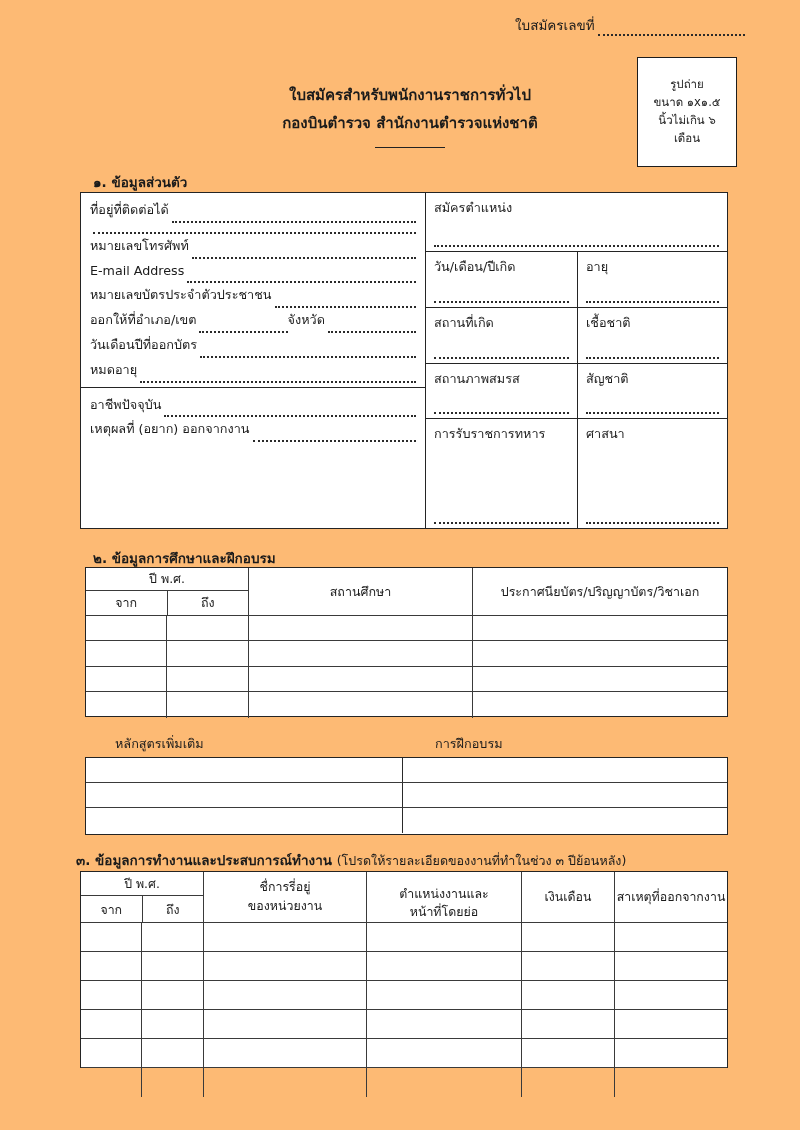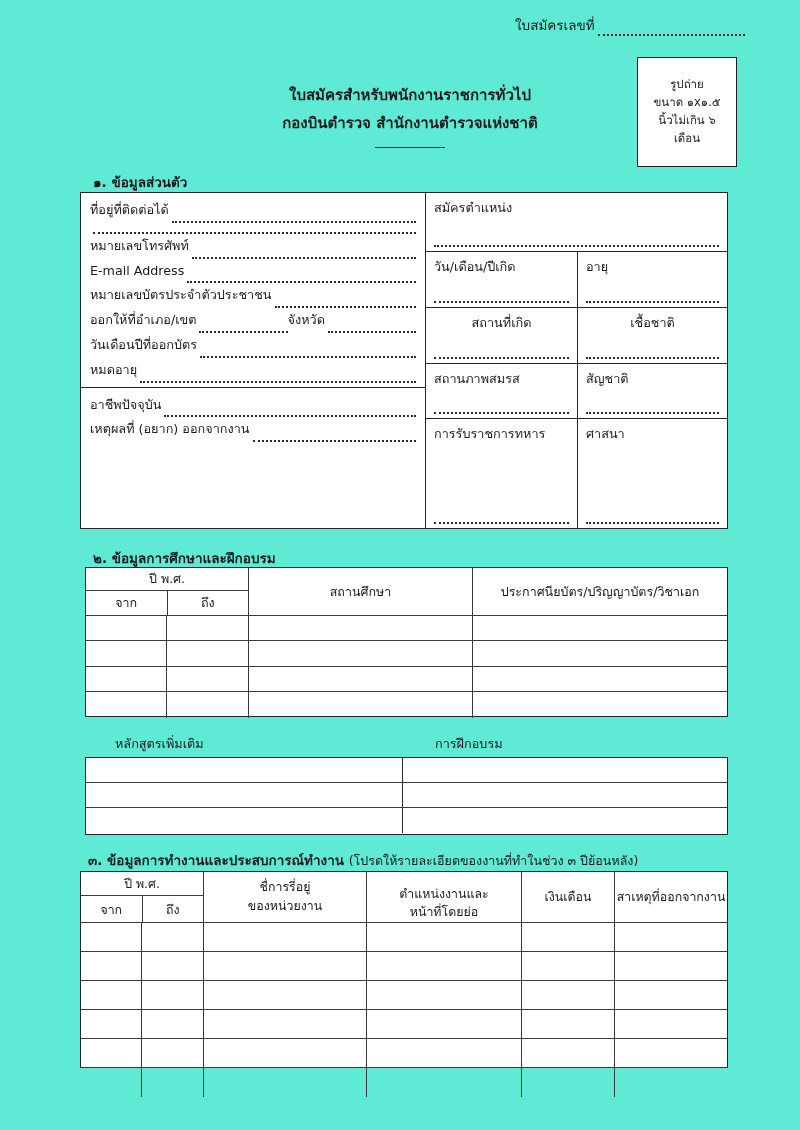--- a/index.html
+++ b/index.html
@@ -11,21 +11,21 @@
     width: 800px;
     height: 1130px;
     position: relative;
     font-family: "DejaVu Sans", "Liberation Sans", sans-serif;
     color: #1b1b1b;
     overflow: hidden;
   }
   .page {
     position: absolute;
     inset: 0;
-    background: #5eead4;
+    background: #fdba74;
     text-decoration: underline;
   }
 
   
   .abs { position: absolute; }
   .dots {
     flex: 1 1 auto;
     border-bottom: 2px dotted #2a2a2a;
     height: 0.72em;
     margin-left: 3px;
@@ -85,21 +85,21 @@
   .section-heading {
     font-size: 13.5px;
     font-weight: bold;
   }
   .section-heading .note {
     font-weight: normal;
     font-size: 12.5px;
   }
   #sec1-heading { top: 171px; left: 93px; }
   #sec2-heading { top: 547px; left: 93px; }
-  #sec3-heading { top: 849px; left: 88px; }
+  #sec3-heading { top: 849px; left: 76px; }
 
   
   .frame {
     border: 1.6px solid #242424;
     background: #fff;
     box-sizing: border-box;
   }
 
   
   #personal-table {
@@ -403,21 +403,21 @@
         <div class="pr-cell pr-split-left">
           <div class="cap">วัน/เดือน/ปีเกิด</div>
           <div class="underdots"></div>
         </div>
         <div class="pr-cell pr-split-right">
           <div class="cap">อายุ</div>
           <div class="underdots"></div>
         </div>
       </div>
 
-      <div class="pr-row" style="height:56px;text-align:center;">
+      <div class="pr-row" style="height:56px;">
         <div class="pr-cell pr-split-left">
           <div class="cap">สถานที่เกิด</div>
           <div class="underdots"></div>
         </div>
         <div class="pr-cell pr-split-right">
           <div class="cap">เชื้อชาติ</div>
           <div class="underdots"></div>
         </div>
       </div>
 

